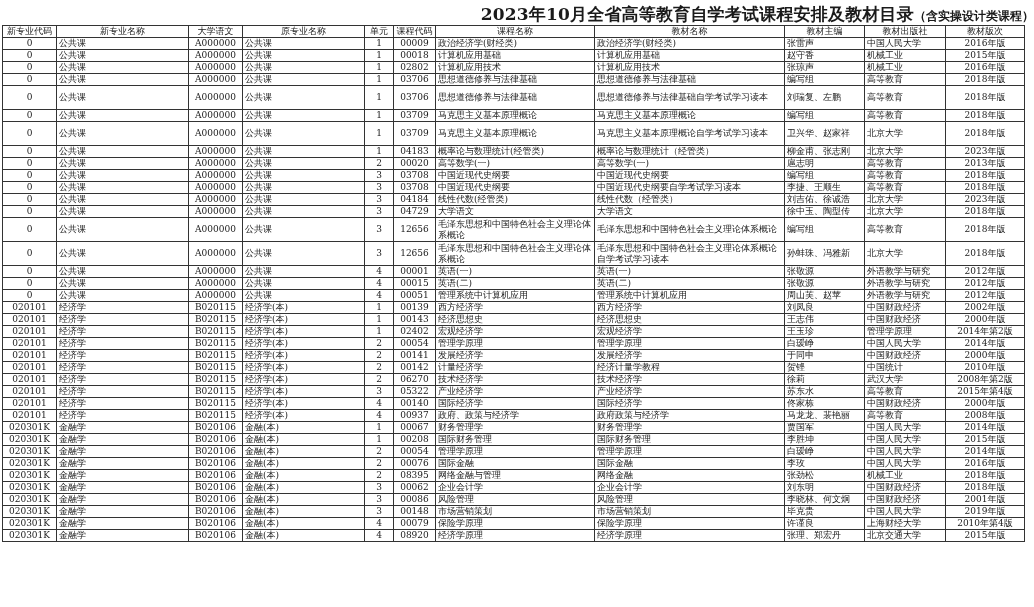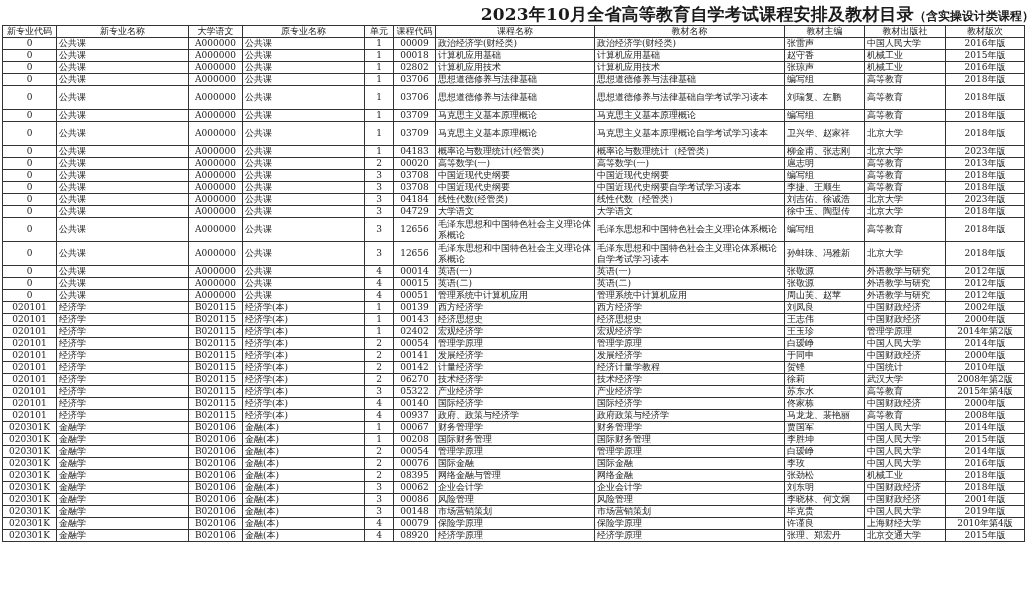--- a/index.html
+++ b/index.html
@@ -250,21 +250,21 @@
         <td class="">孙蚌珠、冯雅新</td>
         <td class="">北京大学</td>
         <td class="c">2018年版</td>
       </tr>
       <tr>
         <td class="c">0</td>
         <td class="">公共课</td>
         <td class="c">A000000</td>
         <td class="">公共课</td>
         <td class="c">4</td>
-        <td class="c">00014</td>
+        <td class="c">00001</td>
         <td class="">英语(一)</td>
         <td class="">英语(一)</td>
         <td class="">张敬源</td>
         <td class="">外语教学与研究</td>
         <td class="c">2012年版</td>
       </tr>
       <tr>
         <td class="c">0</td>
         <td class="">公共课</td>
         <td class="c">A000000</td>

